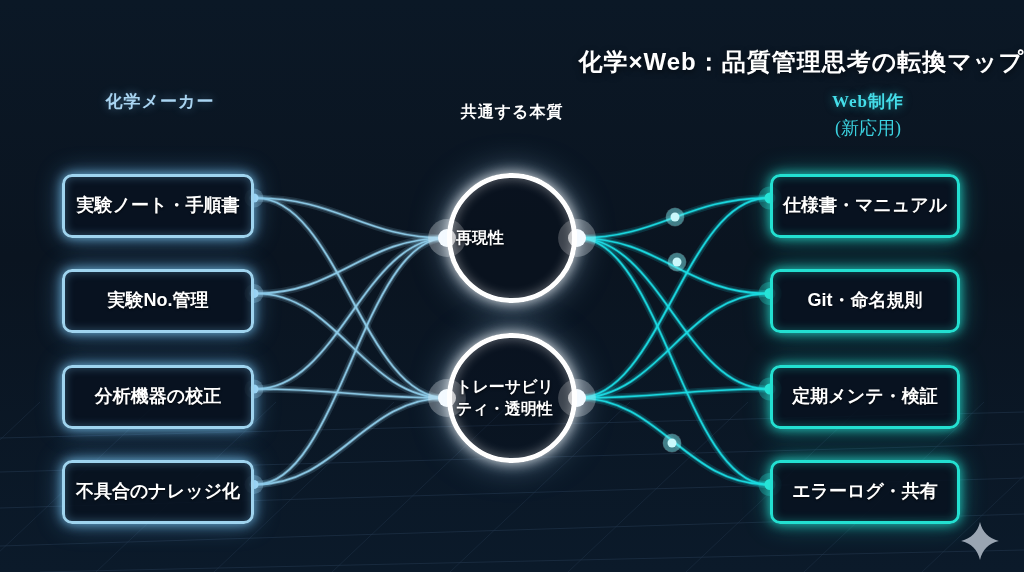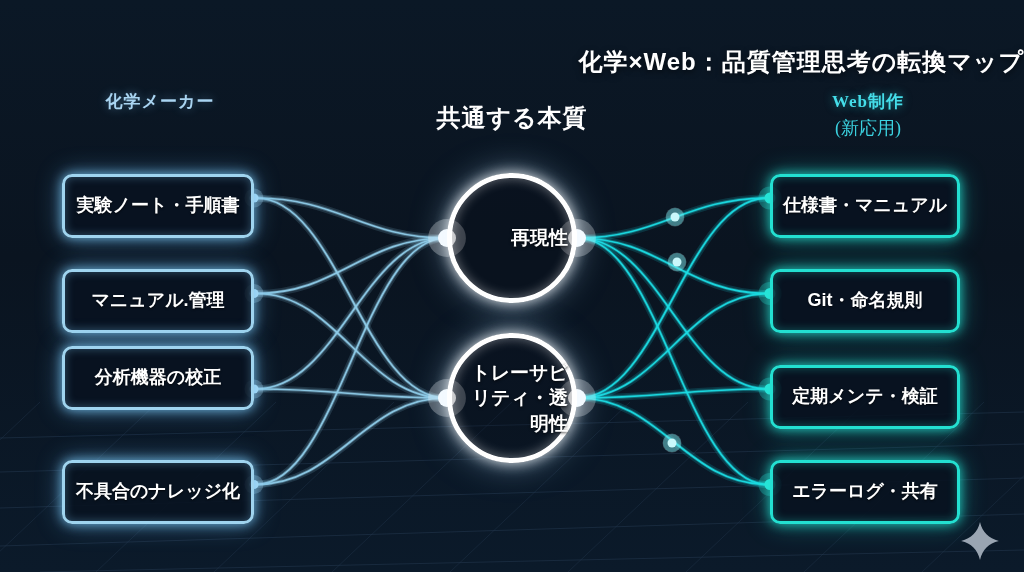--- a/index.html
+++ b/index.html
@@ -17,21 +17,21 @@
     text-shadow:0 2px 6px rgba(0,0,0,.6);
     margin-top:28px;
   }
   .col-header{position:absolute;text-align:center;}
   .col-header .h{font-size:17px;font-weight:bold;letter-spacing:1px;}
   .col-header .s{font-size:18px;margin-top:3px;}
   #hdr-left{left:40px;top:90px;width:240px;}
   #hdr-left .h{color:#a9d4f1;text-shadow:0 0 10px rgba(120,190,240,.45);}
   #hdr-left .s{color:#93c3e4;}
   #hdr-center{left:392px;top:102px;width:240px;}
-  #hdr-center .h{color:#ffffff;font-size:24px;}
+  #hdr-center .h{color:#ffffff;font-size:16px;}
   #hdr-right{left:748px;top:90px;width:240px;font-family:Liberation Serif, serif;}
   #hdr-right .h{color:#45dde9;text-shadow:0 0 10px rgba(40,220,230,.5);}
   #hdr-right .s{color:#3bd2e0;}
 
   .nodebox{
     position:absolute;height:64px;display:flex;align-items:center;justify-content:center;
     border-radius:10px;font-size:18px;font-weight:bold;color:#fff;text-align:center;
     background:rgba(8,18,32,.88);line-height:1.1;
   }
   .nodebox.left{
@@ -44,21 +44,21 @@
     box-shadow:0 0 12px rgba(35,224,209,.85),0 0 26px rgba(35,224,209,.4),inset 0 0 10px rgba(35,224,209,.35);
     text-shadow:0 1px 2px rgba(0,0,0,.7);
   }
   .circle{
     position:absolute;width:130px;height:130px;border-radius:50%;
     border:5px solid #ffffff;left:447px;
     box-shadow:0 0 14px rgba(255,255,255,.85),0 0 34px rgba(170,220,255,.5),inset 0 0 12px rgba(255,255,255,.4);
     display:flex;align-items:center;justify-content:center;background:rgba(6,13,22,.25);
   }
   .circle .lbl{
-    width:112px;text-align:right;font-size:19px;font-weight:bold;color:#fff;
+    width:112px;text-align:left;font-size:16px;font-weight:bold;color:#fff;
     line-height:1.35;text-shadow:0 1px 3px rgba(0,0,0,.8);
   }
   #circle-0{top:173px;}
   #circle-1{top:333px;}
   #sparkle{position:absolute;left:960px;top:521px;width:40px;height:40px;}
 </style>
 </head>
 <body>
 
 <div id="stage">
@@ -173,22 +173,22 @@
   <div class="col-header" id="hdr-center">
     <div class="h">共通する本質</div>
   </div>
 
   <div class="col-header" id="hdr-right">
     <div class="h">Web制作</div>
     <div class="s">(新応用)</div>
   </div>
 
   <div class="nodebox left" style="top:174px">実験ノート・手順書</div>
-  <div class="nodebox left" style="top:269px">マニュアル.管理</div>
-  <div class="nodebox left" style="top:346px">分析機器の校正</div>
+  <div class="nodebox left" style="top:269px">実験No.管理</div>
+  <div class="nodebox left" style="top:365px">分析機器の校正</div>
   <div class="nodebox left" style="top:460px">不具合のナレッジ化</div>
 
   <div class="circle" id="circle-0">
     <div class="lbl">再現性</div>
   </div>
   <div class="circle" id="circle-1">
     <div class="lbl">トレーサビリティ・透明性</div>
   </div>
 
   <div class="nodebox right" style="top:269px">Git・命名規則</div>

